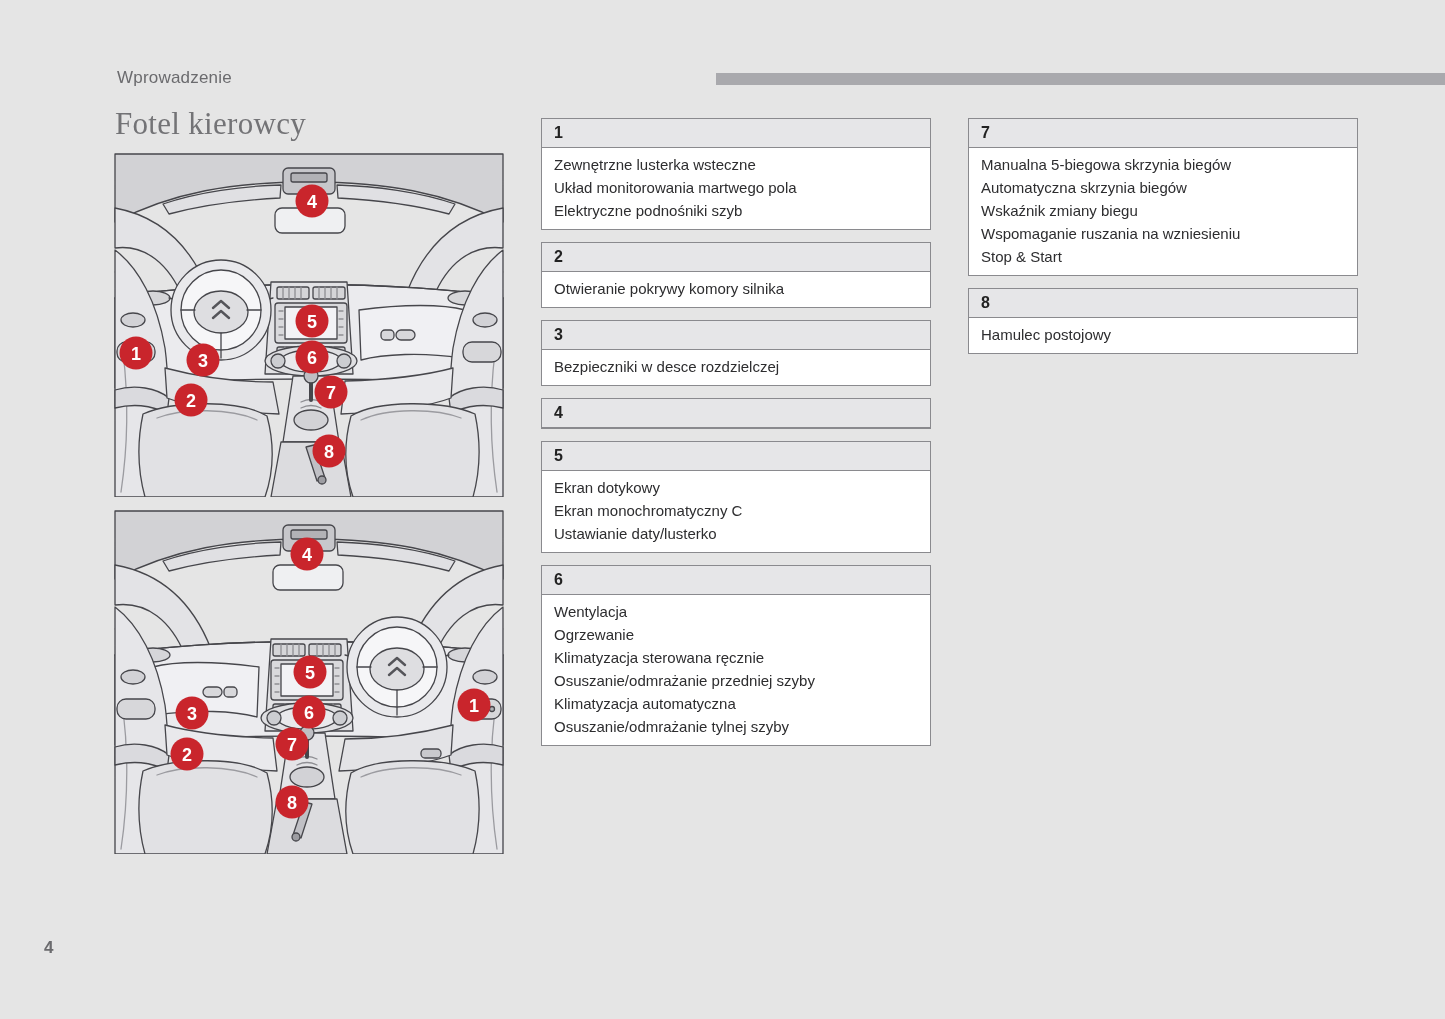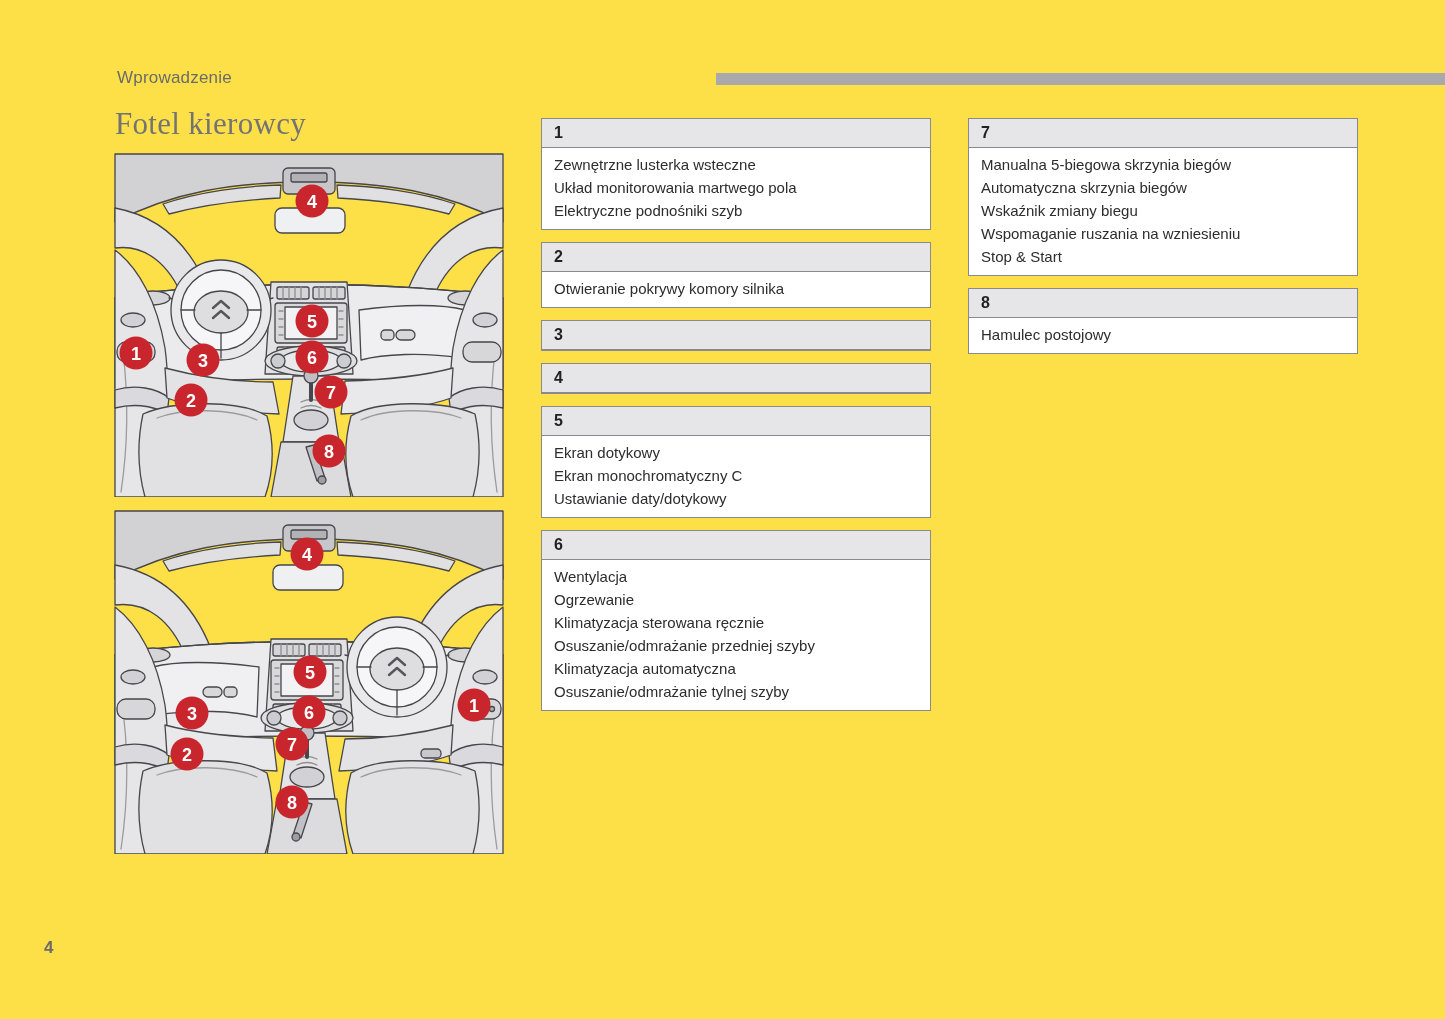--- a/index.html
+++ b/index.html
@@ -1,19 +1,19 @@
 <!DOCTYPE html>
 <html style="--marker-red: #c9252c; --box-header: #e6e6e8; --box-border: #8a8a8e; --accent-bar: #a9a9ad;"><head>
 <meta charset="utf-8">
 <style>
   html,body{margin:0;padding:0;background:#ffffff;}
   body{width:1445px;height:1019px;position:relative;overflow:hidden;
        font-family:"Liberation Sans","DejaVu Sans",sans-serif;
        -webkit-font-smoothing:antialiased;}
-  .page{position:absolute;inset:0;background:#fde047;}
+  .page{position:absolute;inset:0;background:#e5e5e5;}
 
   .section-label{position:absolute;left:117px;top:68px;font-size:17px;color:#6b6b6e;letter-spacing:.2px;}
   .accent-bar{position:absolute;left:716px;top:73px;width:729px;height:12px;background:var(--accent-bar,#a9a9ad);}
   .page-title{position:absolute;left:115px;top:106px;font-size:31px;color:#737376;letter-spacing:.3px;}
   .page-number{position:absolute;left:44px;top:938px;font-size:17px;font-weight:bold;color:#6b6b6e;}
 
   .illustration{position:absolute;left:113px;width:392px;}
   #illus-1{top:152px;height:345px;}
   #illus-2{top:508px;height:347px;}
   .illustration svg{position:absolute;left:0;top:0;width:100%;height:100%;}
@@ -173,32 +173,35 @@
 
   <div class="callout-box">
     <div class="callout-header">2</div>
     <div class="callout-body">
           <div class="callout-line">Otwieranie pokrywy komory silnika</div>
         </div>
   </div>
 
   <div class="callout-box">
     <div class="callout-header">3</div>
+    <div class="callout-body">
+          <div class="callout-line">Bezpieczniki w desce rozdzielczej</div>
+        </div>
   </div>
 
   <div class="callout-box">
     <div class="callout-header">4</div>
   </div>
 
   <div class="callout-box">
     <div class="callout-header">5</div>
     <div class="callout-body">
           <div class="callout-line">Ekran dotykowy</div>
           <div class="callout-line">Ekran monochromatyczny C</div>
-          <div class="callout-line">Ustawianie daty/dotykowy</div>
+          <div class="callout-line">Ustawianie daty/lusterko</div>
         </div>
   </div>
 
   <div class="callout-box">
     <div class="callout-header">6</div>
     <div class="callout-body">
           <div class="callout-line">Wentylacja</div>
           <div class="callout-line">Ogrzewanie</div>
           <div class="callout-line">Klimatyzacja sterowana ręcznie</div>
           <div class="callout-line">Osuszanie/odmrażanie przedniej szyby</div>

